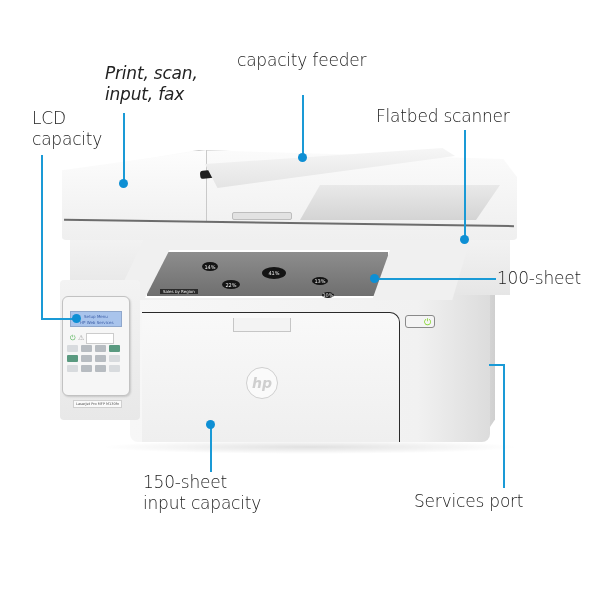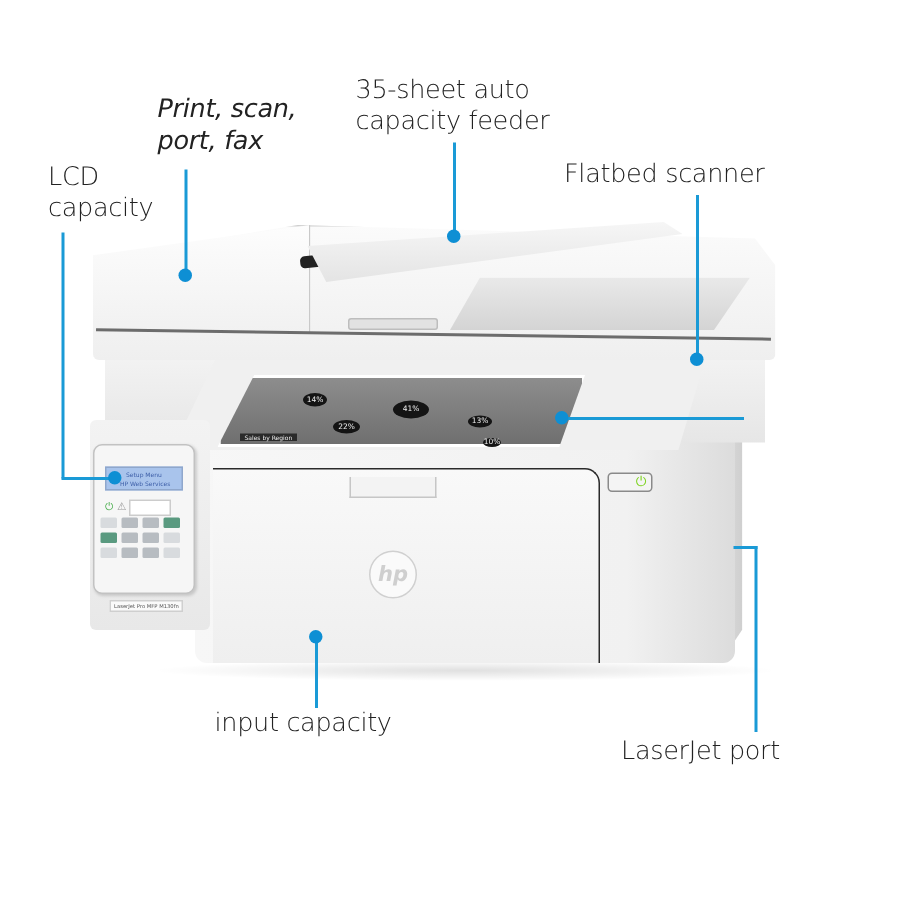--- a/index.html
+++ b/index.html
@@ -125,33 +125,34 @@
 <div class="dot" style="left:370px;top:274px;"></div>
 
 <div class="line" style="left:210px;top:425px;width:2px;height:47px;"></div>
 <div class="dot" style="left:206px;top:420px;"></div>
 
 <div class="line" style="left:489px;top:364px;width:16px;height:2px;"></div>
 <div class="line" style="left:503px;top:364px;width:2px;height:124px;"></div>
 
 <div class="label" style="left:105px;top:63px;font-style:italic;">
   <div>Print, scan,</div>
-  <div>port, fax</div>
+  <div>input, fax</div>
 </div>
 <div class="label" style="left:32px;top:108px;">
   <div>LCD</div>
   <div>capacity</div>
 </div>
 <div class="label" style="left:237px;top:50px;">
-  <div>35-sheet auto</div>
   <div>capacity feeder</div>
 </div>
 <div class="label" style="left:376px;top:106px;text-align:right;">
   <div>Flatbed scanner</div>
 </div>
 <div class="label" style="left:497px;top:268px;">
+  <div>100-sheet</div>
 </div>
 <div class="label" style="left:143px;top:472px;">
+  <div>150-sheet</div>
   <div>input capacity</div>
 </div>
 <div class="label" style="left:414px;top:491px;">
-  <div>LaserJet port</div>
+  <div>Services port</div>
 </div>
 
 </body></html>

